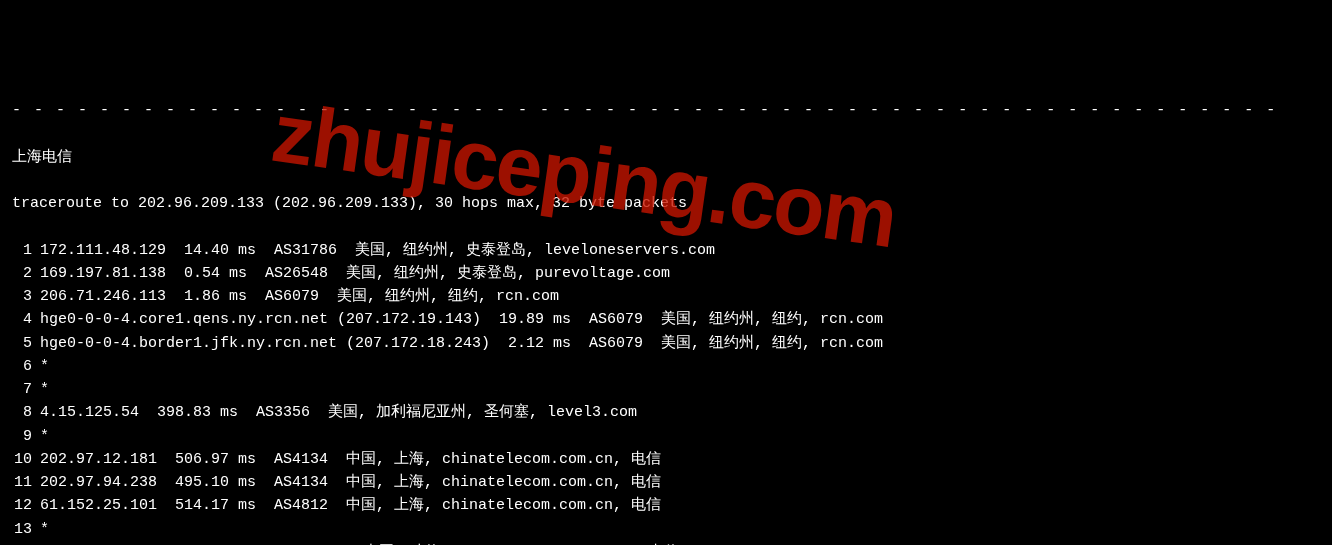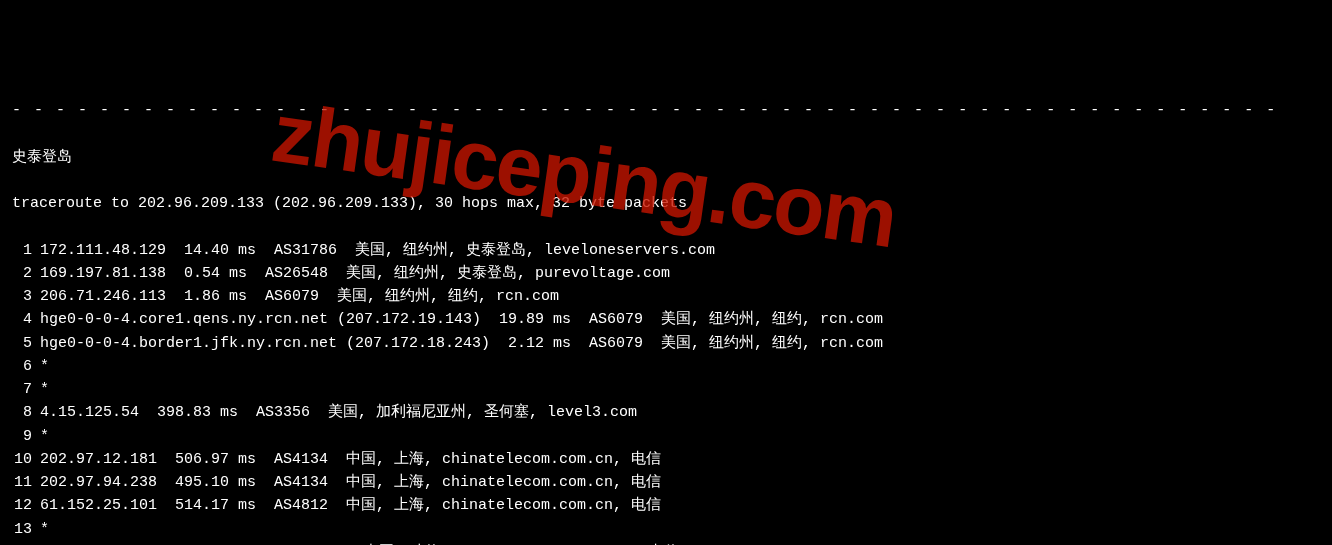--- a/index.html
+++ b/index.html
@@ -48,20 +48,20 @@
       letter-spacing: -2px;
       z-index: 5;
     }
   </style>
 </head>
 <body>
 
 
 
 <div class="dashes">- - - - - - - - - - - - - - - - - - - - - - - - - - - - - - - - - - - - - - - - - - - - - - - - - - - - - - - - - -</div>
-<div>史泰登岛</div>
+<div>上海电信</div>
 <div>traceroute to 202.96.209.133 (202.96.209.133), 30 hops max, 32 byte packets</div>
 <div id="hops-container"><div class="hop-line"><span class="hop-num">1</span><span class="hop-content">172.111.48.129  14.40 ms  AS31786  美国, 纽约州, 史泰登岛, leveloneservers.com</span></div><div class="hop-line"><span class="hop-num">2</span><span class="hop-content">169.197.81.138  0.54 ms  AS26548  美国, 纽约州, 史泰登岛, purevoltage.com</span></div><div class="hop-line"><span class="hop-num">3</span><span class="hop-content">206.71.246.113  1.86 ms  AS6079  美国, 纽约州, 纽约, rcn.com</span></div><div class="hop-line"><span class="hop-num">4</span><span class="hop-content">hge0-0-0-4.core1.qens.ny.rcn.net (207.172.19.143)  19.89 ms  AS6079  美国, 纽约州, 纽约, rcn.com</span></div><div class="hop-line"><span class="hop-num">5</span><span class="hop-content">hge0-0-0-4.border1.jfk.ny.rcn.net (207.172.18.243)  2.12 ms  AS6079  美国, 纽约州, 纽约, rcn.com</span></div><div class="hop-line"><span class="hop-num">6</span><span class="hop-content">*</span></div><div class="hop-line"><span class="hop-num">7</span><span class="hop-content">*</span></div><div class="hop-line"><span class="hop-num">8</span><span class="hop-content">4.15.125.54  398.83 ms  AS3356  美国, 加利福尼亚州, 圣何塞, level3.com</span></div><div class="hop-line"><span class="hop-num">9</span><span class="hop-content">*</span></div><div class="hop-line"><span class="hop-num">10</span><span class="hop-content">202.97.12.181  506.97 ms  AS4134  中国, 上海, chinatelecom.com.cn, 电信</span></div><div class="hop-line"><span class="hop-num">11</span><span class="hop-content">202.97.94.238  495.10 ms  AS4134  中国, 上海, chinatelecom.com.cn, 电信</span></div><div class="hop-line"><span class="hop-num">12</span><span class="hop-content">61.152.25.101  514.17 ms  AS4812  中国, 上海, chinatelecom.com.cn, 电信</span></div><div class="hop-line"><span class="hop-num">13</span><span class="hop-content">*</span></div><div class="hop-line"><span class="hop-num">14</span><span class="hop-content">180.169.255.122  544.99 ms  AS4812  中国, 上海, chinatelecom.com.cn, 电信</span></div></div>
 
 <div class="watermark">zhujiceping.com</div>
 
 
 
 
 </body></html>

